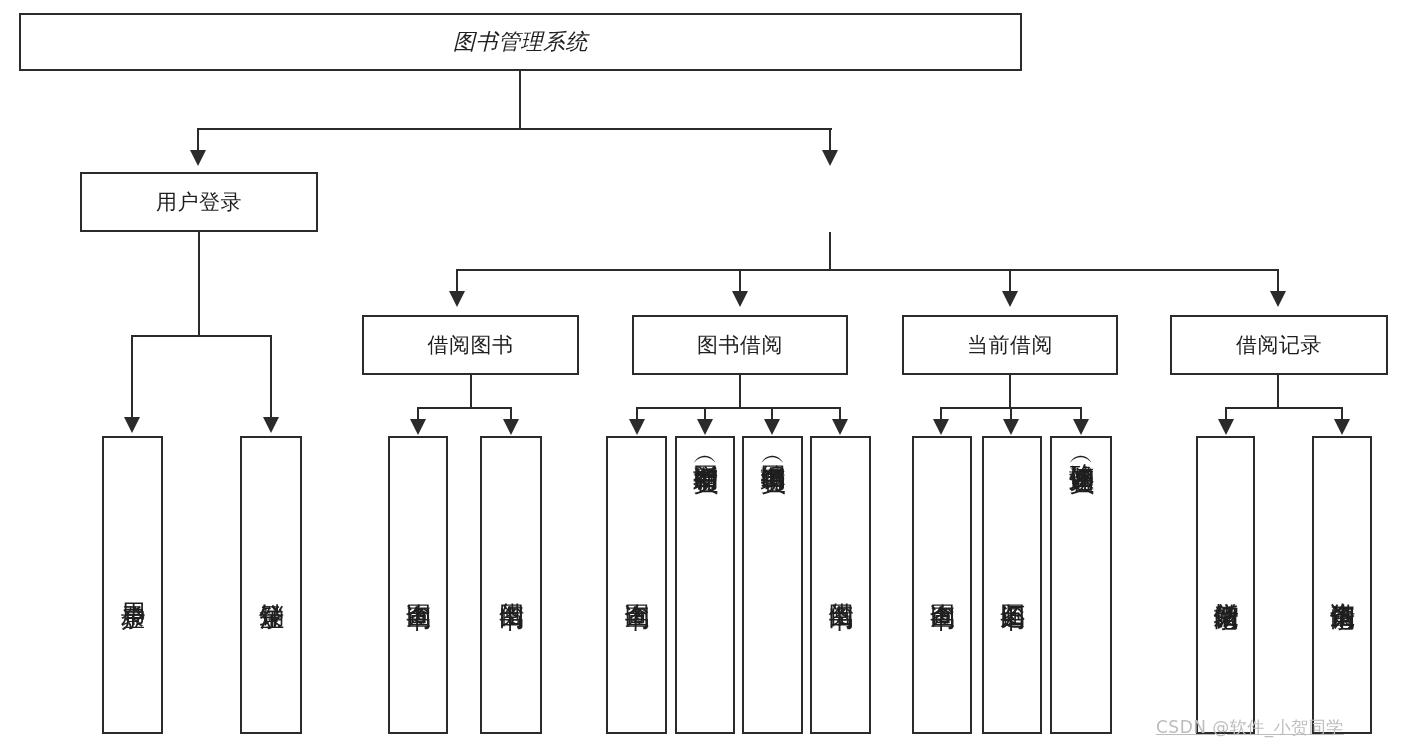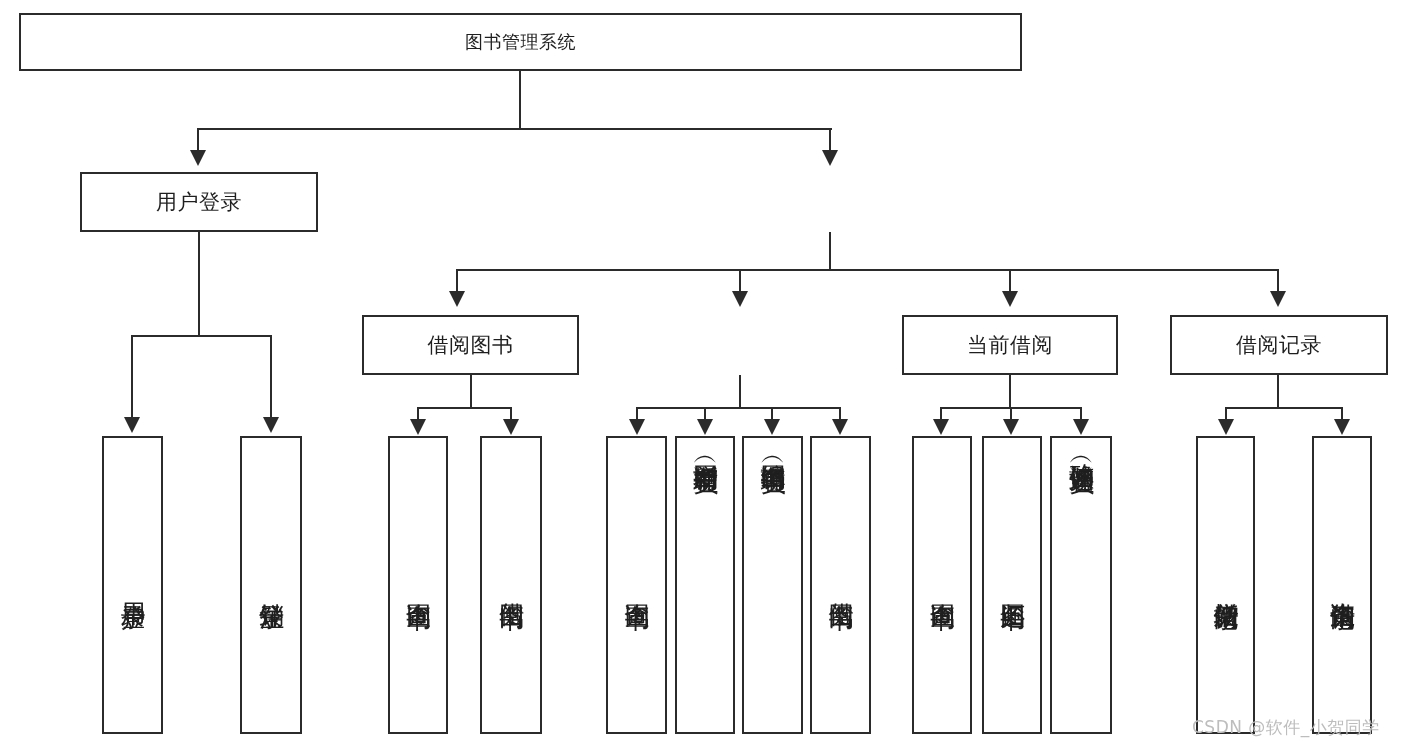--- a/index.html
+++ b/index.html
@@ -35,21 +35,22 @@
     line-height: 1.18;
     letter-spacing: 0.5px;
     white-space: pre-wrap;
   }
 
   
   .node.horiz .label {
     font-size: 21px;
   }
   .node.root .label {
-    font-size: 18px;
+    font-size: 22px;
+    font-style: italic;
   }
 
   
   .node.leaf {
     border-width: 2px;
     align-items: flex-start;
     padding-top: 6px;
   }
   .node.leaf .label {
     writing-mode: vertical-rl;
@@ -131,20 +132,23 @@
   <div class="arrow" style="left:732px; top:291px;"></div>
 
   <div class="vline" style="left:1009px; top:269px; width:2px; height:24px;"></div>
   <div class="arrow" style="left:1002px; top:291px;"></div>
 
   <div class="vline" style="left:1277px; top:269px; width:2px; height:24px;"></div>
   <div class="arrow" style="left:1270px; top:291px;"></div>
 
   <div class="node horiz" style="left:362px; top:315px; width:217px; height:60px;">
     <span class="label">借阅图书</span>
+  </div>
+  <div class="node horiz" style="left:632px; top:315px; width:216px; height:60px;">
+    <span class="label">图书借阅</span>
   </div>
   <div class="node horiz" style="left:902px; top:315px; width:216px; height:60px;">
     <span class="label">当前借阅</span>
   </div>
   <div class="node horiz" style="left:1170px; top:315px; width:218px; height:60px;">
     <span class="label">借阅记录</span>
   </div>
 
   <div class="vline" style="left:470px; top:375px; width:2px; height:34px;"></div>
   <div class="hline" style="left:418px; top:407px; width:94px; height:2px;"></div>
@@ -217,15 +221,15 @@
     <span class="label">确认归还（管理员）</span>
   </div>
 
   <div class="node leaf center" style="left:1196px; top:436px; width:59px; height:298px;">
     <span class="label">新增借阅记录</span>
   </div>
   <div class="node leaf center" style="left:1312px; top:436px; width:60px; height:298px;">
     <span class="label">查询借阅记录</span>
   </div>
 
-  <div id="watermark" style="left:1192px; top:716px;">CSDN @软件_小贺同学</div>
+  <div id="watermark" style="left:1156px; top:716px;text-decoration:underline;">CSDN @软件_小贺同学</div>
 
 </div>
 
 </body></html>

